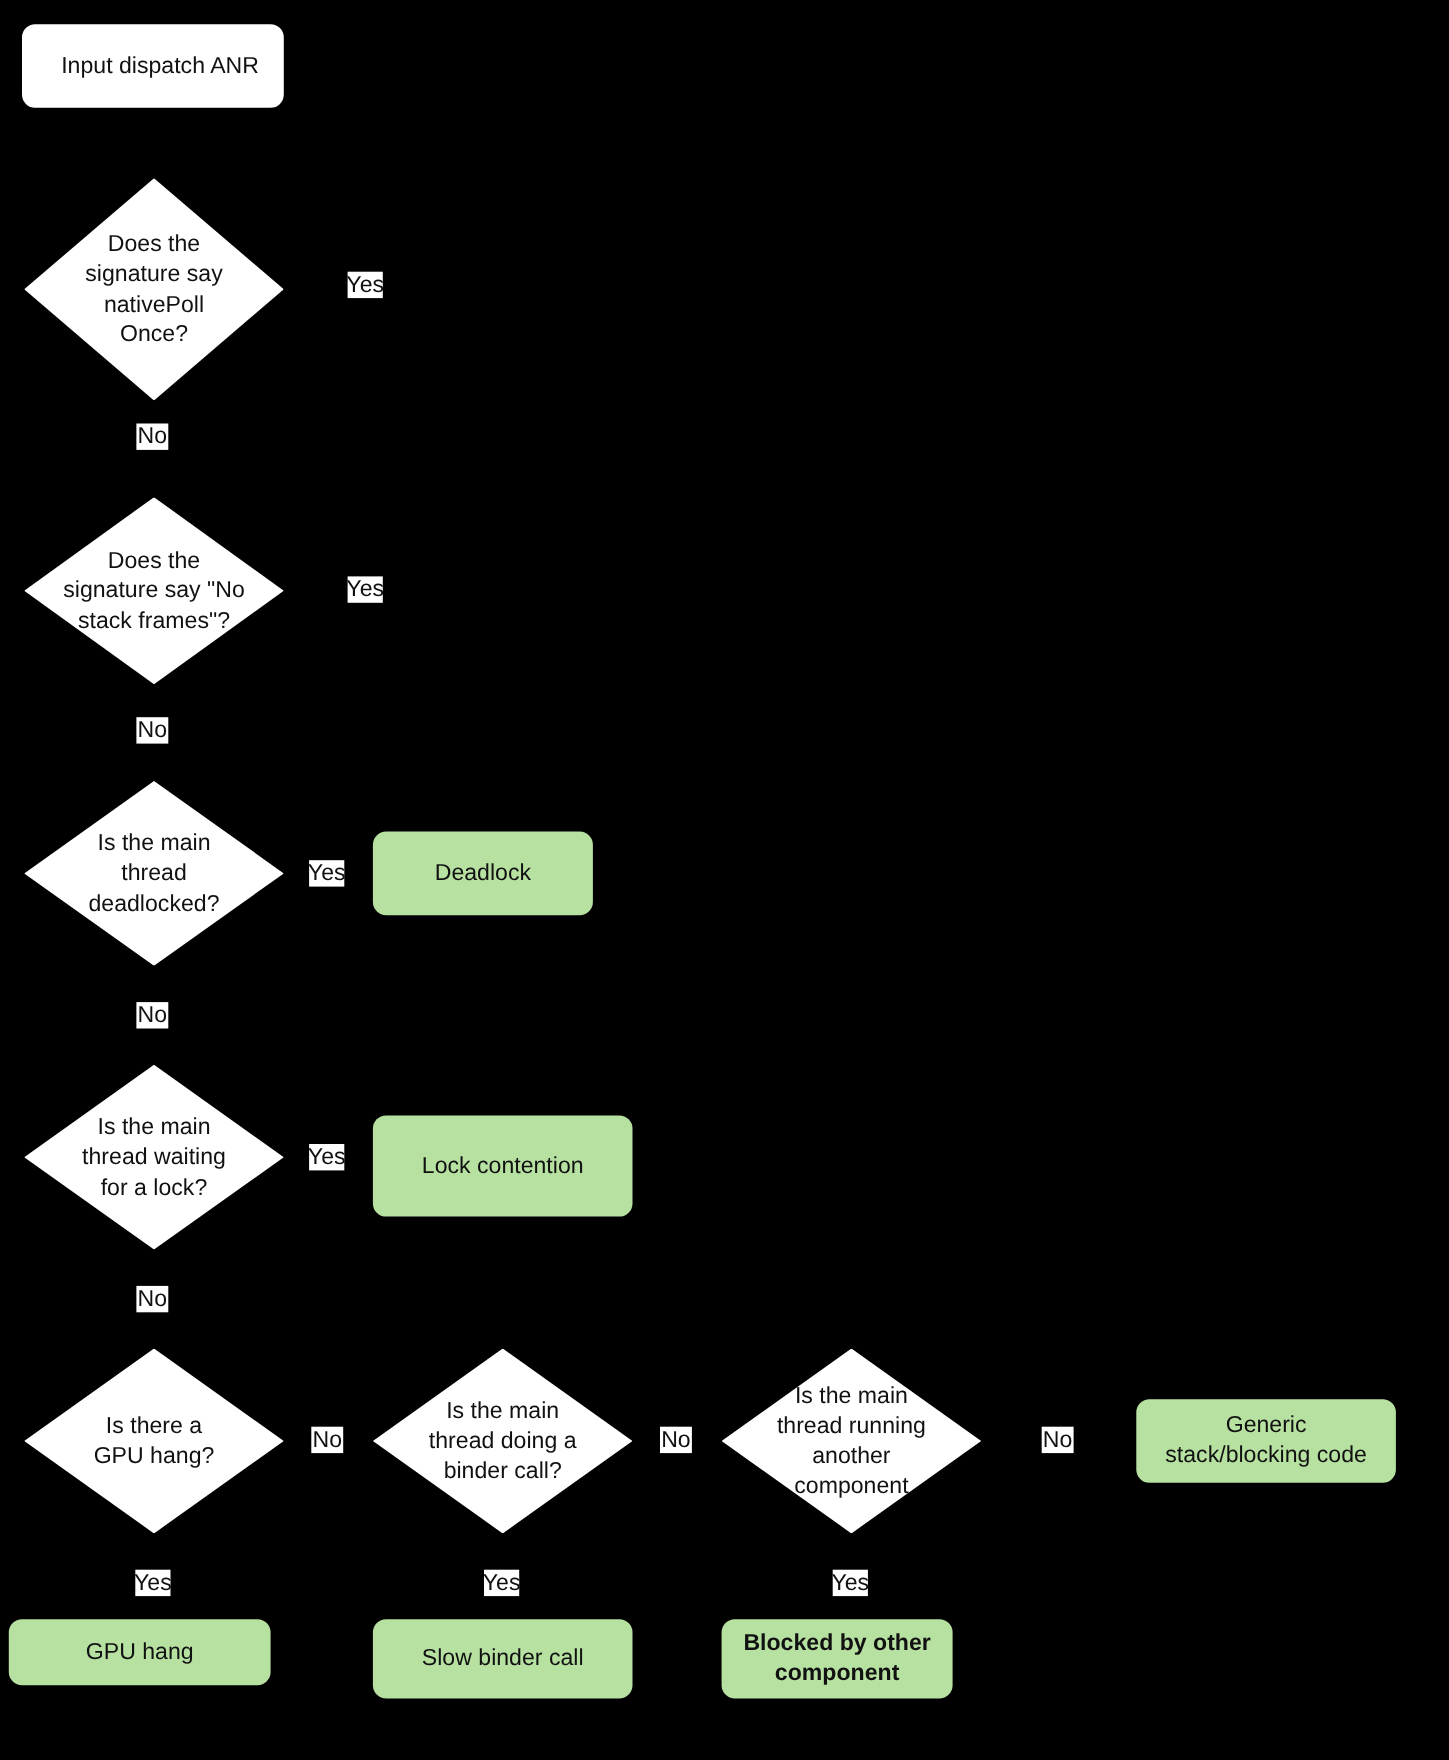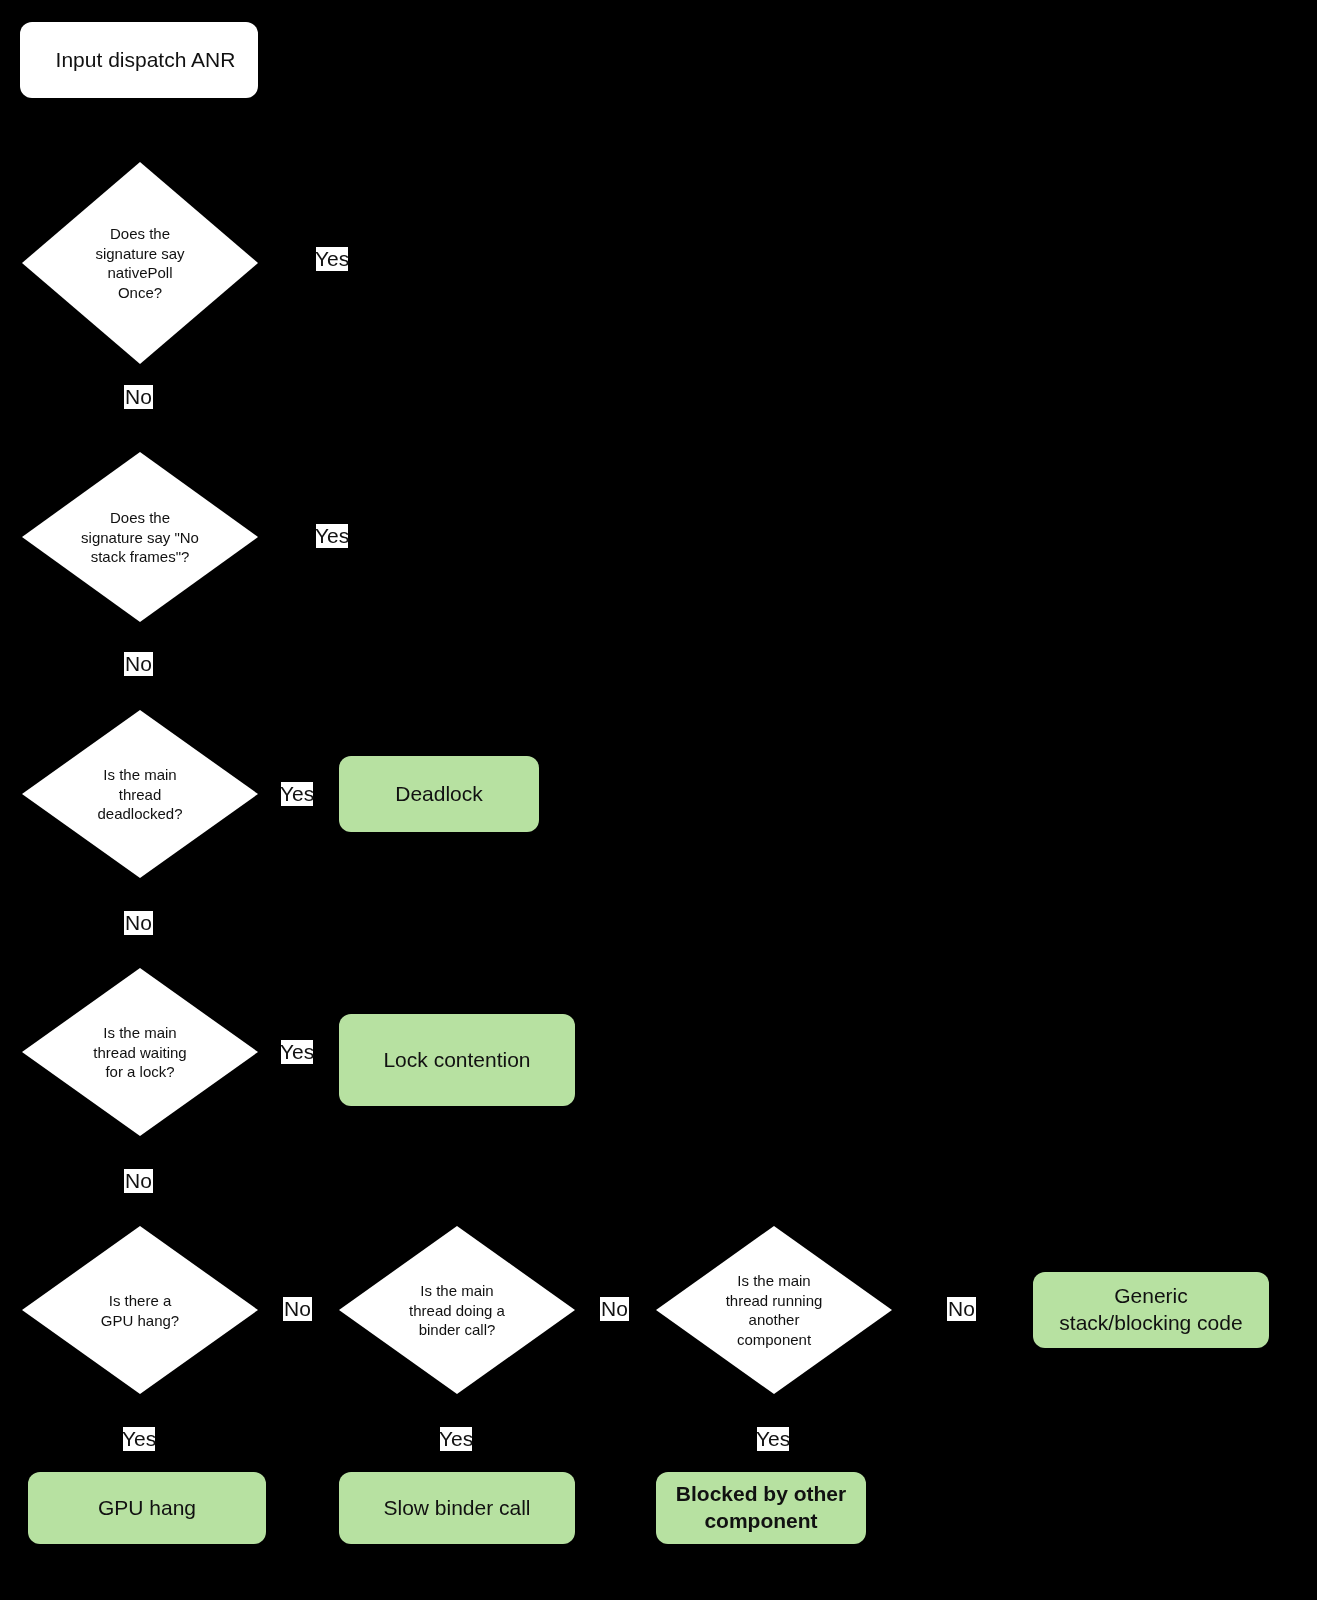--- a/index.html
+++ b/index.html
@@ -52,21 +52,21 @@
     background: #ffffff;
     clip-path: polygon(50% 0%, 100% 50%, 50% 100%, 0% 50%);
   }
   .diamond .dlabel {
     position: absolute;
     left: 50%;
     top: 50%;
     transform: translate(-50%, -50%);
     text-align: center;
     color: #111111;
-    font-size: 15px;
+    font-size: 21px;
     line-height: 1.30;
     white-space: pre-line;
     pointer-events: none;
     width: 200px;
   }
 
   
   .elabel {
     position: absolute;
     background: #ffffff;
@@ -160,21 +160,21 @@
   </div>
 
   <div class="diamond node" style="left:22px; top:1226px; width:236px; height:168px;">
     <div class="shape"></div>
     <div class="dlabel">Is there a
 GPU hang?</div>
   </div>
   <div class="elabel" style="left:283px; top:1297px; width:29px;">No</div>
   <div class="elabel" style="left:123px; top:1427px; width:32px;">Yes</div>
 
-  <div class="node rbox green" style="left:28px; top:1472px; width:238px; height:72px;">
+  <div class="node rbox green" style="left:8px; top:1472px; width:238px; height:60px;">
     <span>GPU hang</span>
   </div>
 
   <div class="diamond node" style="left:339px; top:1226px; width:236px; height:168px;">
     <div class="shape"></div>
     <div class="dlabel">Is the main
 thread doing a
 binder call?</div>
   </div>
   <div class="elabel" style="left:600px; top:1297px; width:29px;">No</div>

